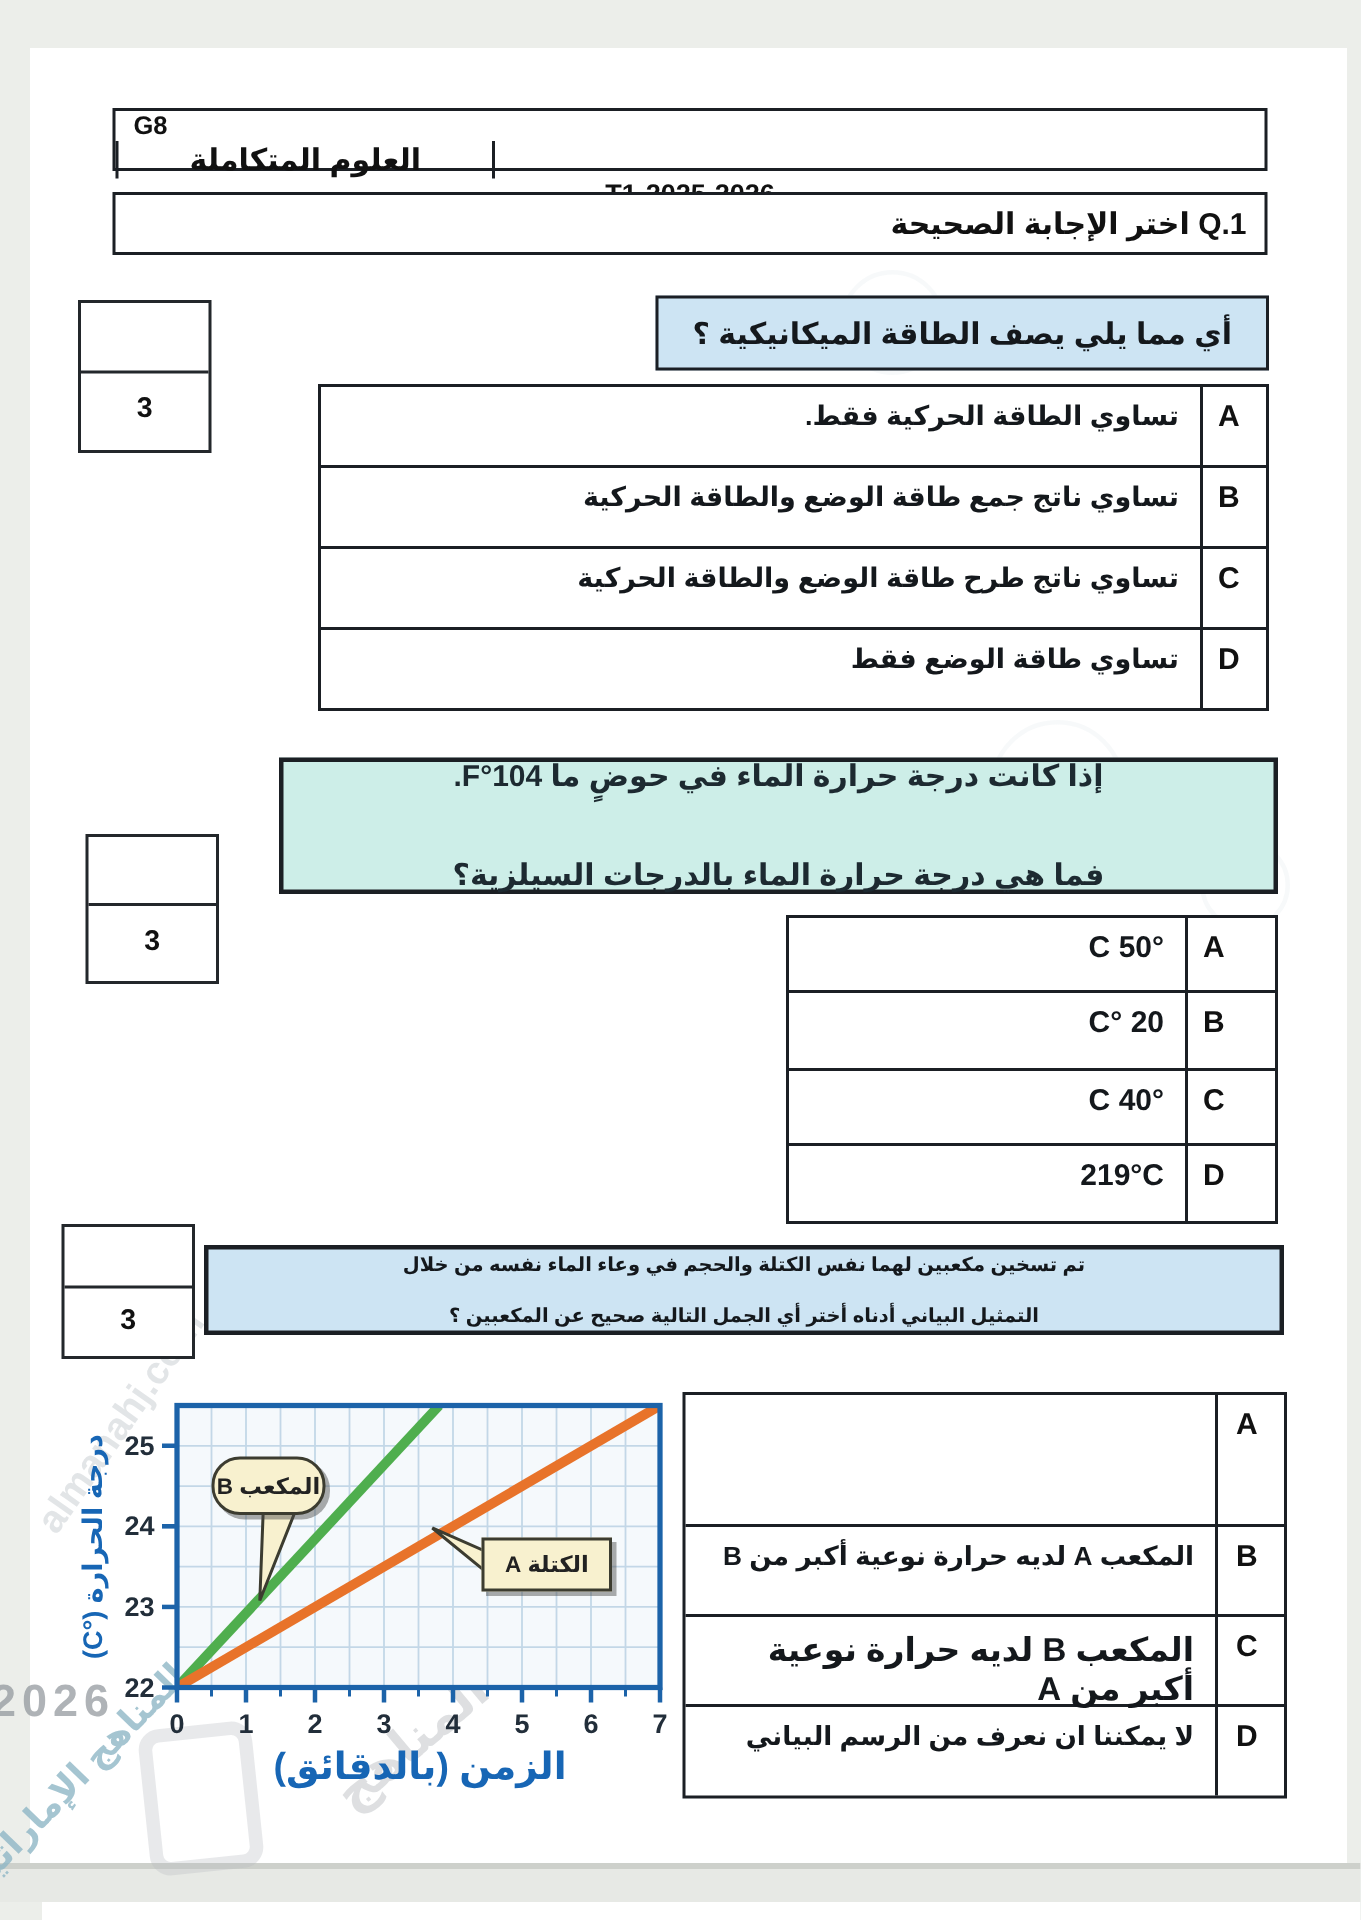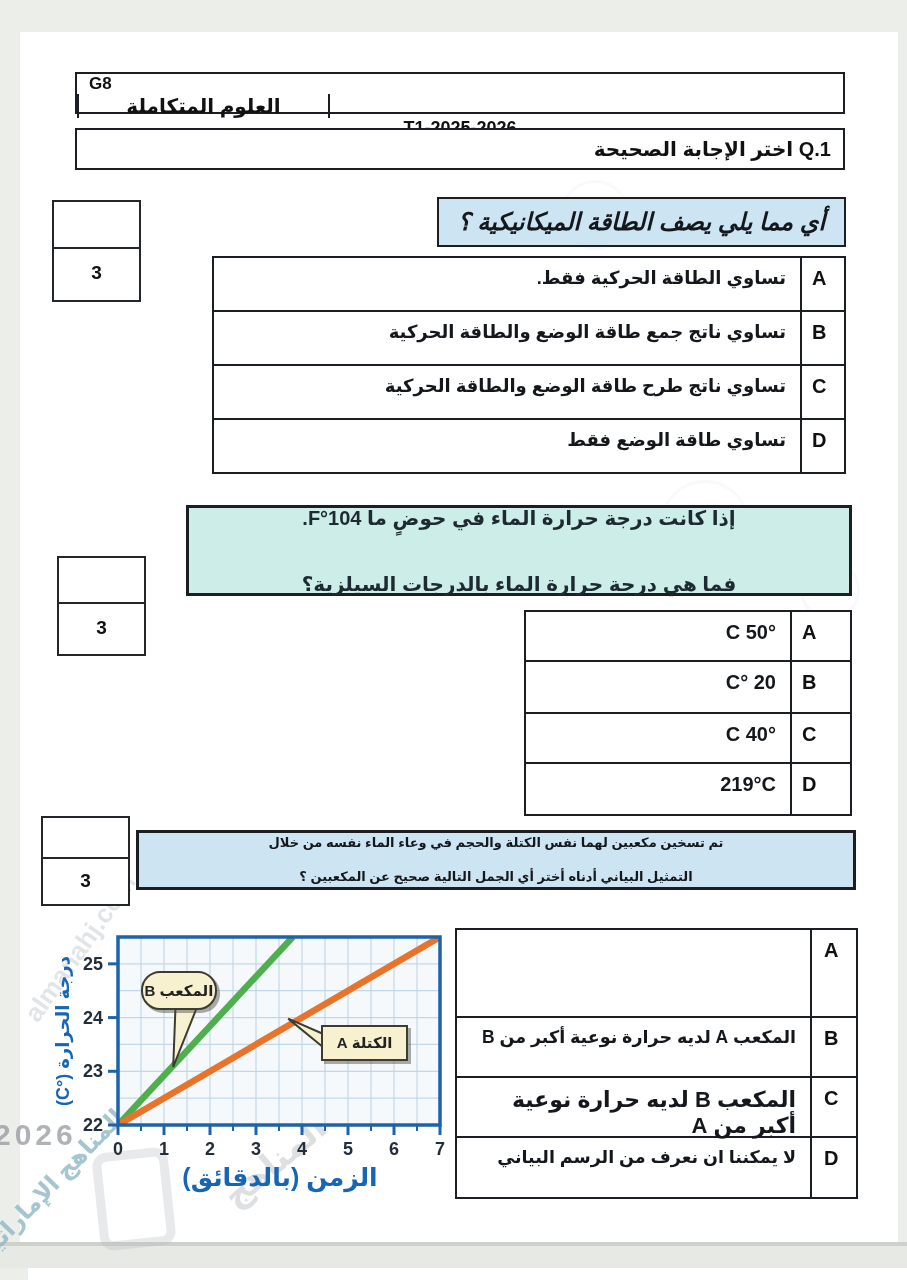--- a/index.html
+++ b/index.html
@@ -66,21 +66,21 @@
     <div class="hdr-cell hdr-term">T1-2025-2026</div>
   </div>
 
   <div class="abs qbar" style="left:75px; top:128px; width:770px; height:42px;">Q.1 اختر الإجابة الصحيحة</div>
 
   <div class="abs points-box" style="left:52px; top:200px; width:89px; height:102px;">
     <div class="points-empty" style="height:47px;"></div>
     <div class="points-val" style="height:48px;">3</div>
   </div>
 
-  <div class="abs stem stem-blue" style="left:437px; top:197px; width:409px; height:50px; font-size:24px;font-style:italic;">
+  <div class="abs stem stem-blue" style="left:437px; top:197px; width:409px; height:50px; font-size:20px;">
     <div>أي مما يلي يصف الطاقة الميكانيكية ؟</div>
   </div>
 
   <div class="abs opt-table" style="left:212px; top:256px; width:634px;">
     <div class="opt-row" style="height:54px;">
       <div class="opt-letter" style="width:44px;">A</div>
       <div class="opt-text" style="font-size:18px;">تساوي الطاقة الحركية فقط.</div>
     </div>
     <div class="opt-row" style="height:54px;">
       <div class="opt-letter" style="width:44px;">B</div>

